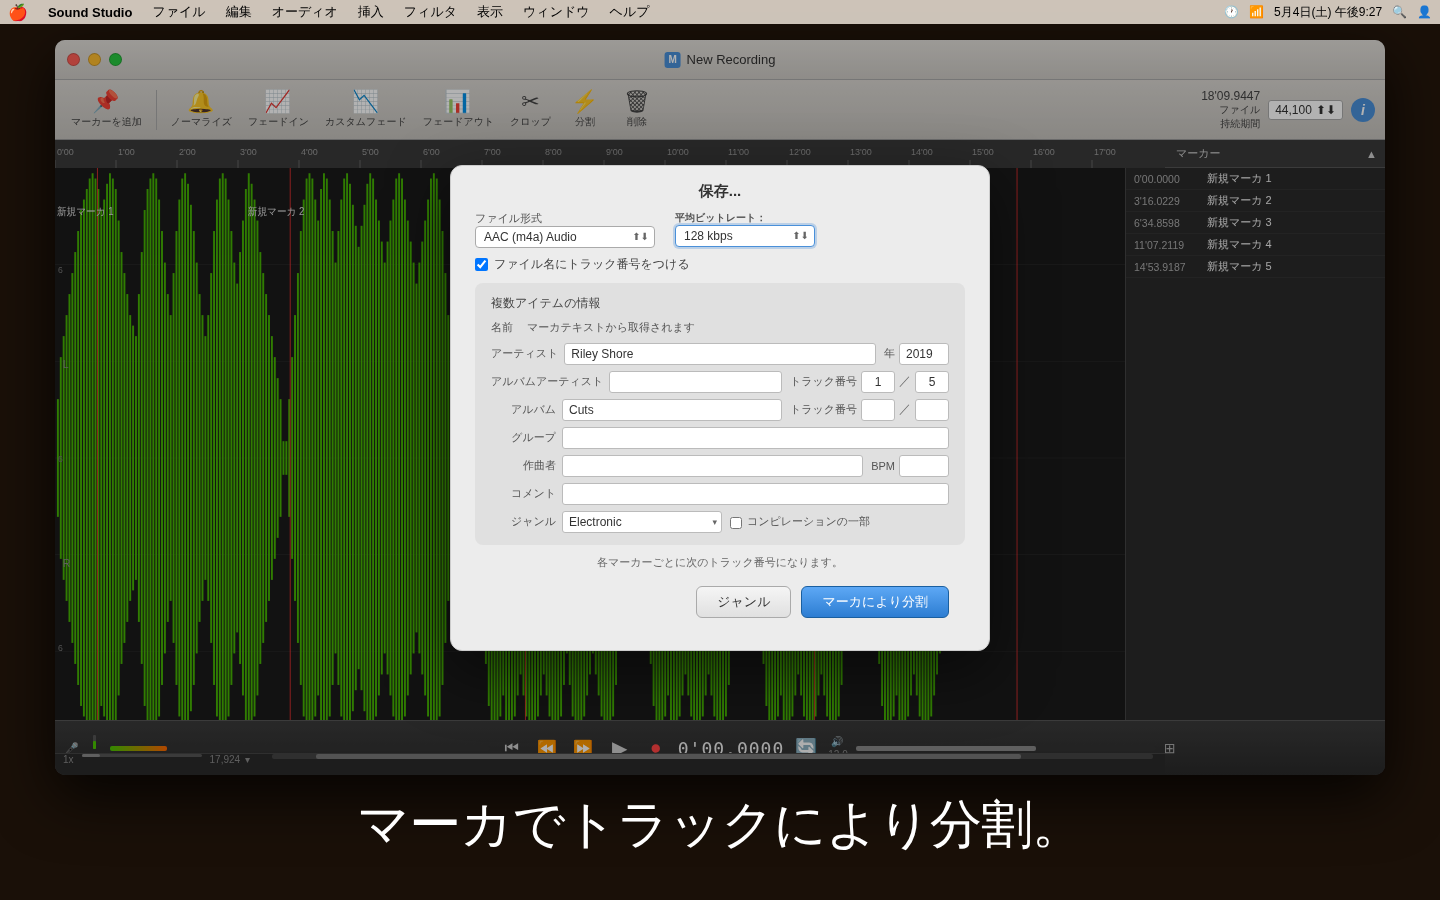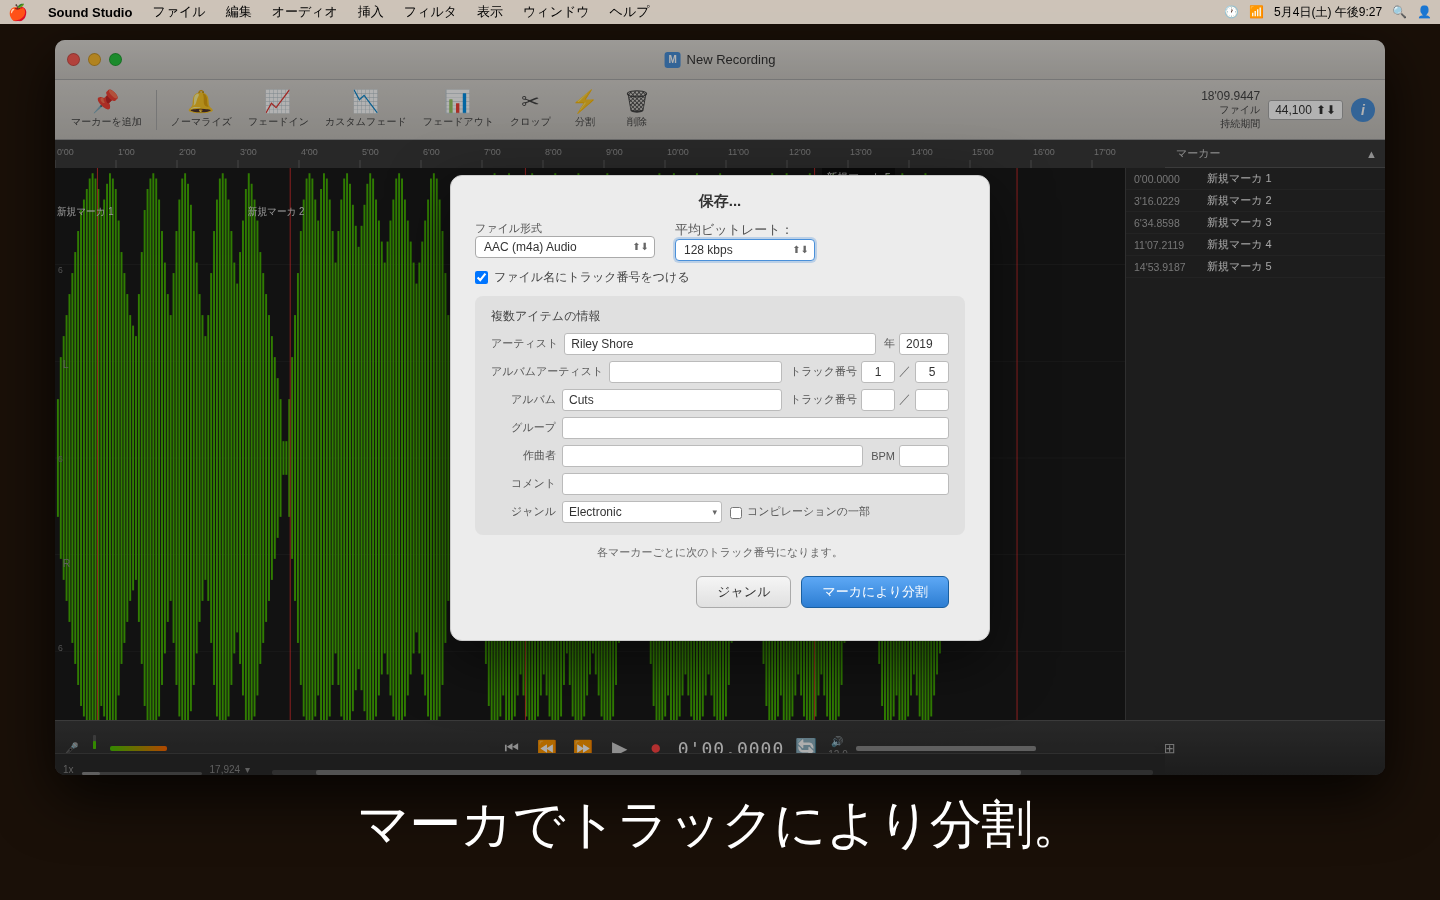--- a/index.html
+++ b/index.html
@@ -512,21 +512,21 @@
     
     .bottom-bar {
       position: absolute;
       bottom: 0;
       left: 0;
       right: 220px;
       height: 22px;
       background: #2a2a2a;
       border-top: 1px solid #444;
       display: flex;
-      align-items: flex-end;
+      align-items: flex-start;
       padding: 0 8px;
       gap: 8px;
       font-size: 11px;
       color: #aaa;
     }
 
     .zoom-label {
       font-size: 10px;
       color: #888;
     }
@@ -1122,38 +1122,42 @@
           <div>
             <div style="font-size:11px; color:#555; margin-bottom:0;">ファイル形式</div>
             <div class="form-select-wrapper">
               <select class="form-select">
                 <option>AAC (m4a) Audio</option>
               </select>
               <span class="form-select-arrow">⬆⬇</span>
             </div>
           </div>
           <div>
-            <div style="font-size:13px; color:#555; ">平均ビットレート：</div>
+            <div style="font-size:10px; color:#555; font-weight:bold;">平均ビットレート：</div>
             <div class="form-select-wrapper">
               <select class="form-select" style="min-width:140px; border-color:#4a90d9; box-shadow: 0 0 0 2px rgba(74,144,217,0.3);">
                 <option>128 kbps</option>
               </select>
               <span class="form-select-arrow">⬆⬇</span>
             </div>
           </div>
         </div>
 
         <div class="checkbox-row" style="margin-left:0;">
           <input type="checkbox" id="tracknum" checked="" style="">
           <label for="tracknum" class="checkbox-label">ファイル名にトラック番号をつける</label>
         </div>
 
         <div class="fields-section">
           <div class="section-title">複数アイテムの情報</div>
 
+          <div class="name-row">
+            <span class="name-label">名前</span>
+            <span class="name-value">マーカテキストから取得されます</span>
+          </div>
 
           <div style="display:flex; gap:8px; margin-bottom:6px; align-items:center;">
             <div class="field-group" style="flex:1;">
               <span class="field-label">アーティスト</span>
               <input class="field-input highlighted" type="text" value="Riley Shore" style="">
             </div>
             <div style="display:flex; align-items:center; gap:4px;">
               <span style="font-size:11px; color:#555; white-space:nowrap;">年</span>
               <input class="field-input" type="text" value="2019" style="width: 50px;">
             </div>

